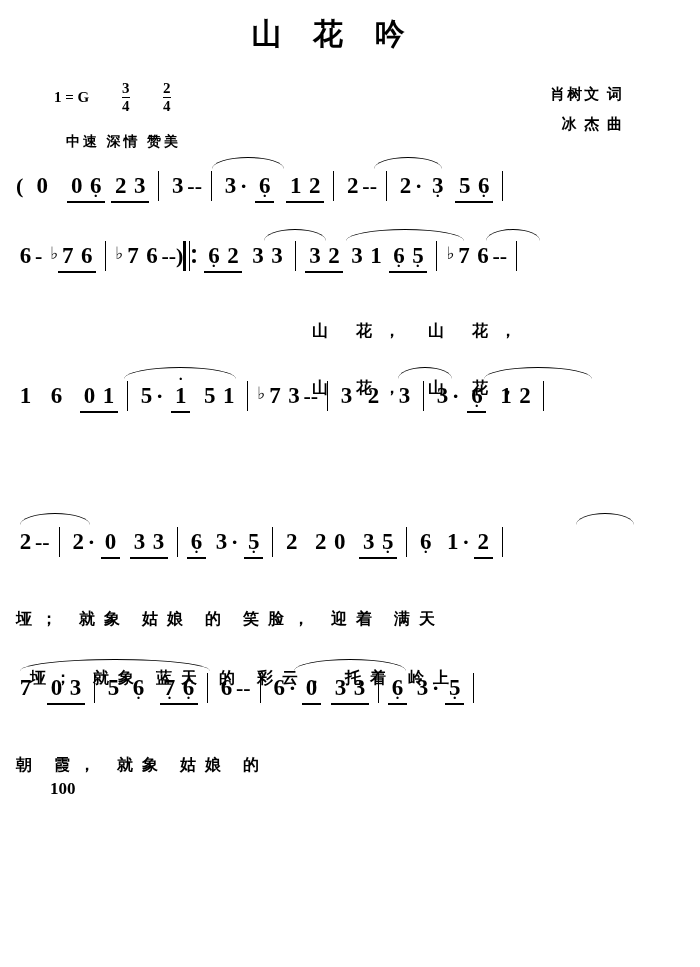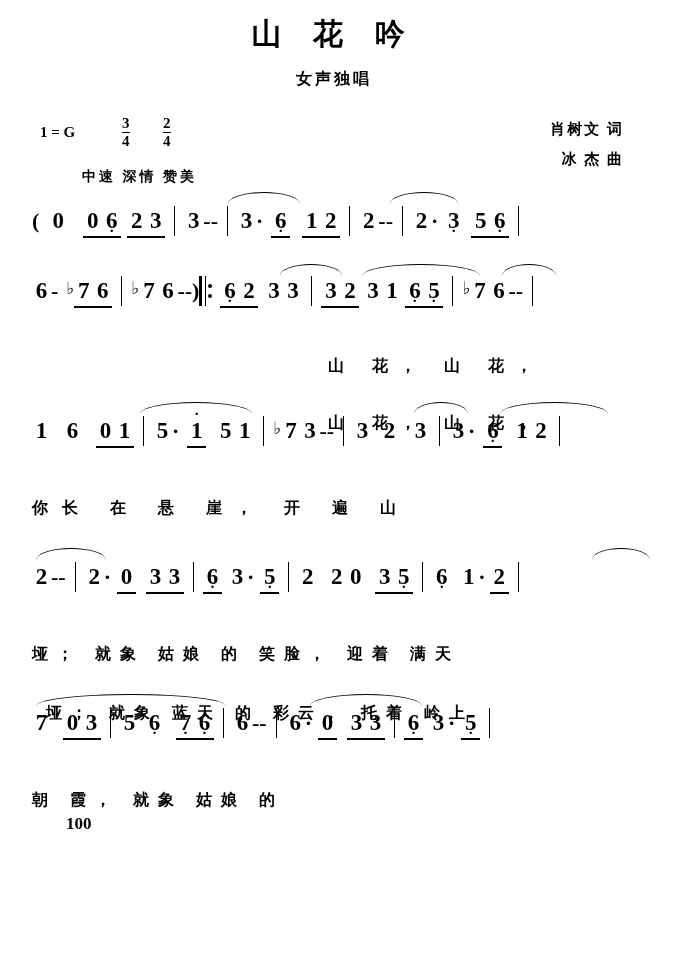--- a/index.html
+++ b/index.html
@@ -35,21 +35,21 @@
     letter-spacing: 3px;
     margin-top: 14px;
   }
   .meta-row {
     position: relative;
     height: 60px;
     margin-top: 24px;
   }
   .keysig {
     position: absolute;
-    left: 40px;
+    left: 54px;
     top: 10px;
     font-size: 15px;
     font-weight: bold;
     font-family: "Liberation Serif", serif;
   }
   .meter {
     position: absolute;
     top: 2px;
     font-weight: bold;
     font-size: 15px;
@@ -74,21 +74,21 @@
     position: absolute;
     left: 50px;
     top: 0px;
     font-size: 14px;
     font-weight: bold;
     letter-spacing: 3px;
   }
 
   .system {
     position: relative;
-    margin: 0 32px;
+    margin: 0 16px;
     height: 92px;
   }
   .staffline {
     position: relative;
     height: 44px;
     white-space: nowrap;
     font-size: 0;
   }
   .note {
     display: inline-block;
@@ -194,21 +194,20 @@
     vertical-align: top;
     line-height: 26px;
   }
 </style>
 </head>
 <body>
 
 <div class="sheet">
 
   <div class="title">山 花 吟</div>
-  <div class="subtitle">女声独唱</div>
 
   <div class="meta-row">
     <div class="keysig">1 = G</div>
     <div class="meter meter1">
       <span class="num">3</span>
       <span class="den">4</span>
     </div>
     <div class="meter meter2">
       <span class="num">2</span>
       <span class="den">4</span>
@@ -290,23 +289,20 @@
       <span class="bar"></span>
       <span class="note" style="width:19px">3</span><span class="sp" style="width:8px"></span>
       <span class="note" style="width:19px">2</span><span class="sp" style="width:12px"></span>
       <span class="note" style="width:19px">3</span>
       <span class="bar"></span>
       <span class="note" style="width:19px">3</span><span class="sym">·</span><span class="sp" style="width:8px"></span>
       <span class="note u1" style="width:19px">6<span class="dotd">·</span></span><span class="sp" style="width:10px"></span>
       <span class="note" style="width:19px">1</span><span class="note" style="width:19px">2</span>
       <span class="bar"></span>
     </div>
-    <div class="lyrics" style="top:56px;">
-      <span class="ly" style="left:0px; letter-spacing:14px;">你长 在 悬 崖， 开 遍 山</span>
-    </div>
   </div>
 
   <div class="system" style="height:146px;">
     <div class="slur" style="left:4px; top:4px; width:70px;"></div>
     <div class="slur" style="left:560px; top:4px; width:58px;"></div>
     <div class="staffline" style="top:18px;">
       <span class="note" style="width:19px">2</span><span class="sym">-</span><span class="sym">-</span>
       <span class="bar"></span>
       <span class="note" style="width:19px">2</span><span class="sym">·</span><span class="sp" style="width:6px"></span>
       <span class="note u1" style="width:19px">0</span><span class="sp" style="width:10px"></span>

